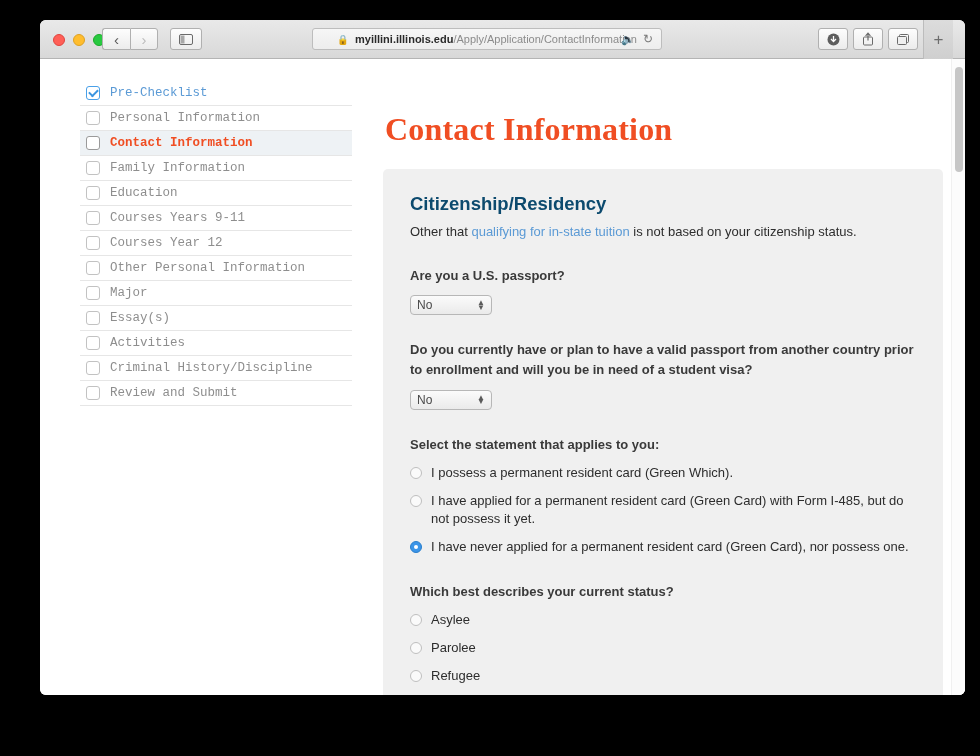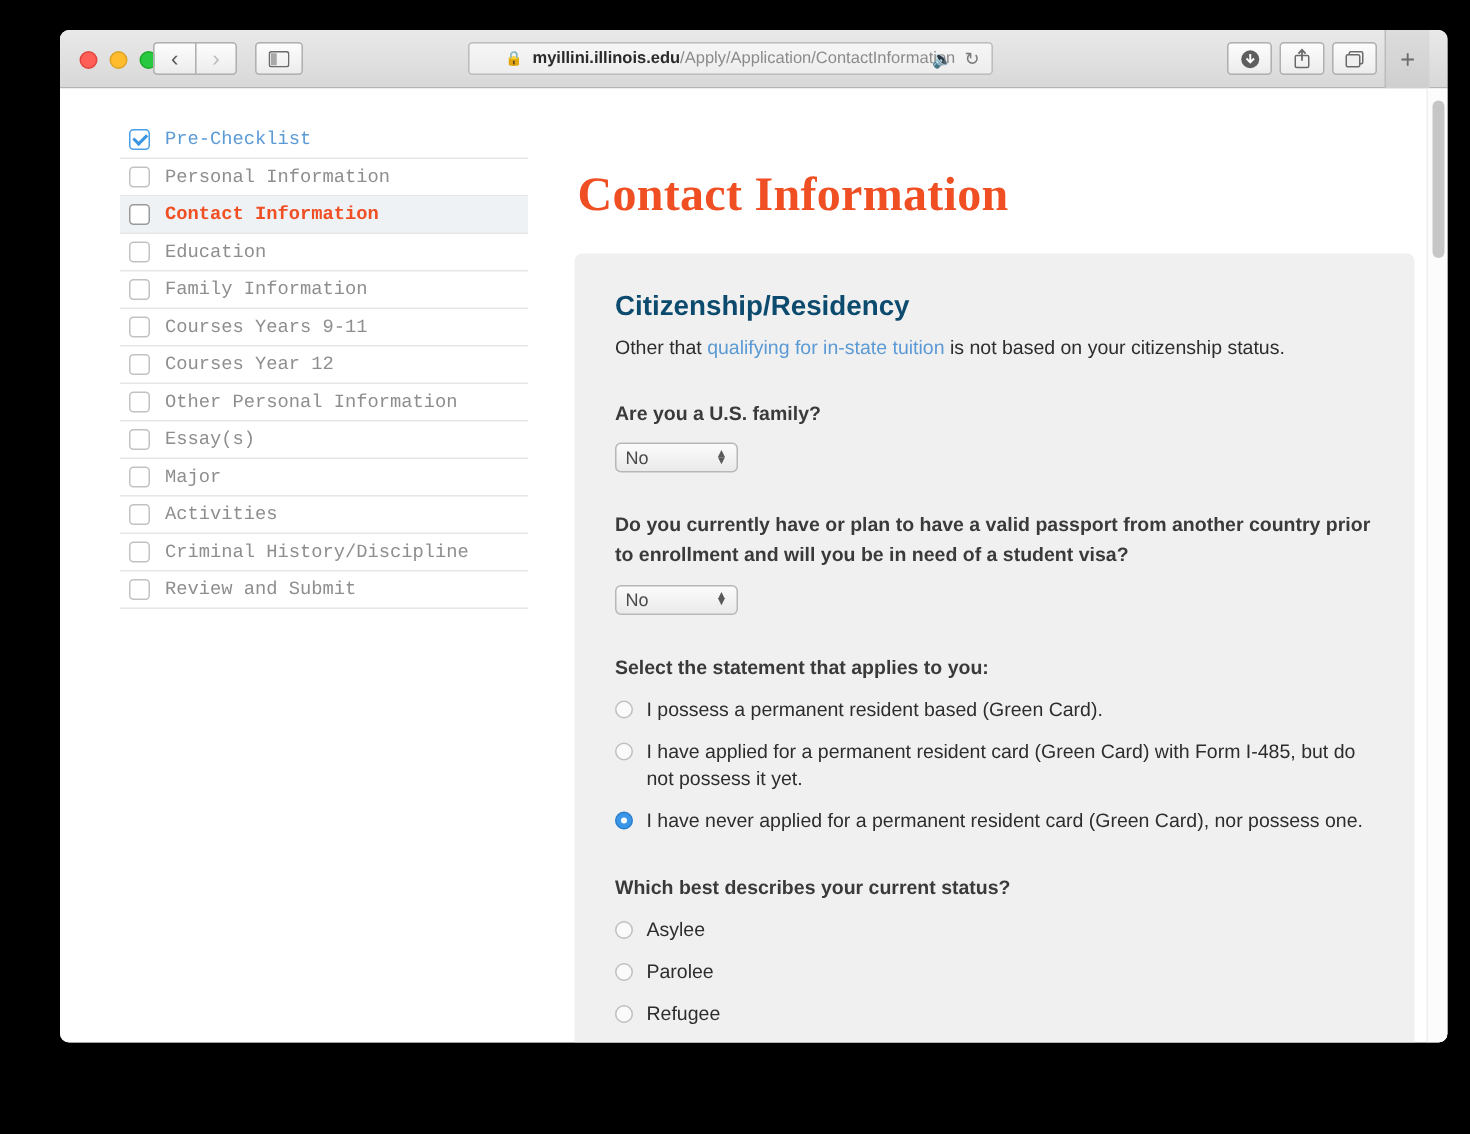--- a/index.html
+++ b/index.html
@@ -300,45 +300,45 @@
       <div class="nav-item">
         <span class="cbox"></span>
         <span class="nav-label">Personal Information</span>
       </div>
       <div class="nav-item active">
         <span class="cbox"></span>
         <span class="nav-label">Contact Information</span>
       </div>
       <div class="nav-item">
         <span class="cbox"></span>
+        <span class="nav-label">Family Information</span>
+      </div>
+      <div class="nav-item">
+        <span class="cbox"></span>
         <span class="nav-label">Education</span>
       </div>
       <div class="nav-item">
         <span class="cbox"></span>
-        <span class="nav-label">Family Information</span>
-      </div>
-      <div class="nav-item">
-        <span class="cbox"></span>
         <span class="nav-label">Courses Years 9-11</span>
       </div>
       <div class="nav-item">
         <span class="cbox"></span>
         <span class="nav-label">Courses Year 12</span>
       </div>
       <div class="nav-item">
         <span class="cbox"></span>
         <span class="nav-label">Other Personal Information</span>
       </div>
       <div class="nav-item">
         <span class="cbox"></span>
+        <span class="nav-label">Major</span>
+      </div>
+      <div class="nav-item">
+        <span class="cbox"></span>
         <span class="nav-label">Essay(s)</span>
-      </div>
-      <div class="nav-item">
-        <span class="cbox"></span>
-        <span class="nav-label">Major</span>
       </div>
       <div class="nav-item">
         <span class="cbox"></span>
         <span class="nav-label">Activities</span>
       </div>
       <div class="nav-item">
         <span class="cbox"></span>
         <span class="nav-label">Criminal History/Discipline</span>
       </div>
       <div class="nav-item">
@@ -349,21 +349,21 @@
 
     <div class="main">
       <h1 class="page-title">Contact Information</h1>
 
       <div class="panel">
         <div class="panel-title">Citizenship/Residency</div>
 
         <div class="note"><span>Other that </span><a href="#">qualifying for in-state tuition</a><span> is not based on your citizenship status.</span></div>
 
         <div class="qblock">
-          <div class="qlabel">Are you a U.S. family?</div>
+          <div class="qlabel">Are you a U.S. passport?</div>
           <div class="select-box">
             <span>No</span>
             <span class="select-arrows">
               <span>▲</span>
                 <span>▼</span>
             </span>
           </div>
         </div>
 
         <div class="qblock">
@@ -375,21 +375,21 @@
                 <span>▼</span>
             </span>
           </div>
         </div>
 
         <div class="qblock">
           <div class="qlabel">Select the statement that applies to you:</div>
           <div class="radio-group">
             <div class="radio-row">
               <span class="radio"></span>
-              <span class="radio-label">I possess a permanent resident based (Green Card).</span>
+              <span class="radio-label">I possess a permanent resident card (Green Which).</span>
             </div>
             <div class="radio-row">
               <span class="radio"></span>
               <span class="radio-label">I have applied for a permanent resident card (Green Card) with Form I-485, but do not possess it yet.</span>
             </div>
             <div class="radio-row">
               <span class="radio sel"></span>
               <span class="radio-label">I have never applied for a permanent resident card (Green Card), nor possess one.</span>
             </div>
           </div>

